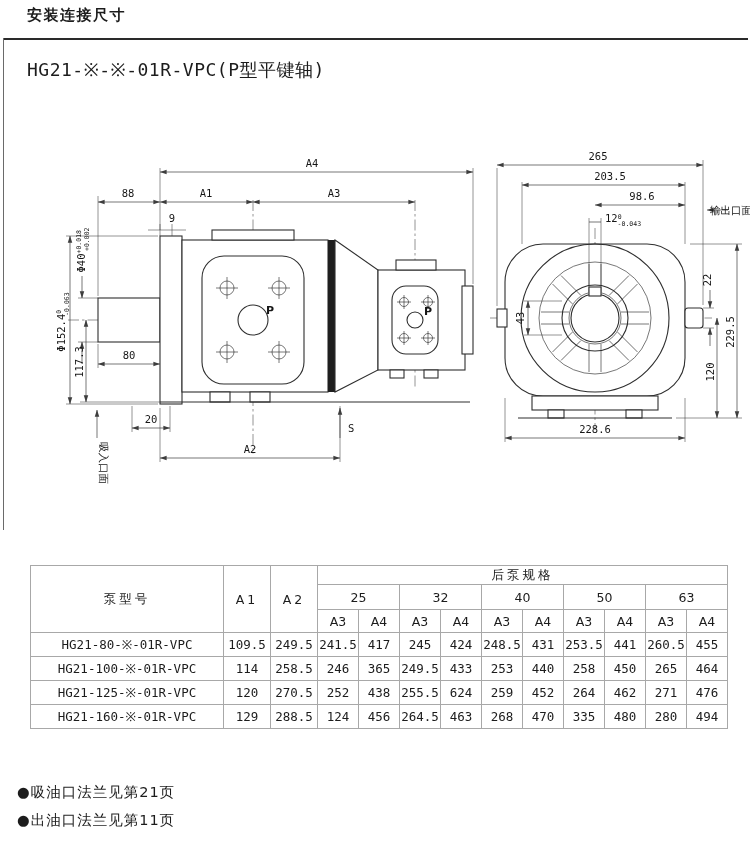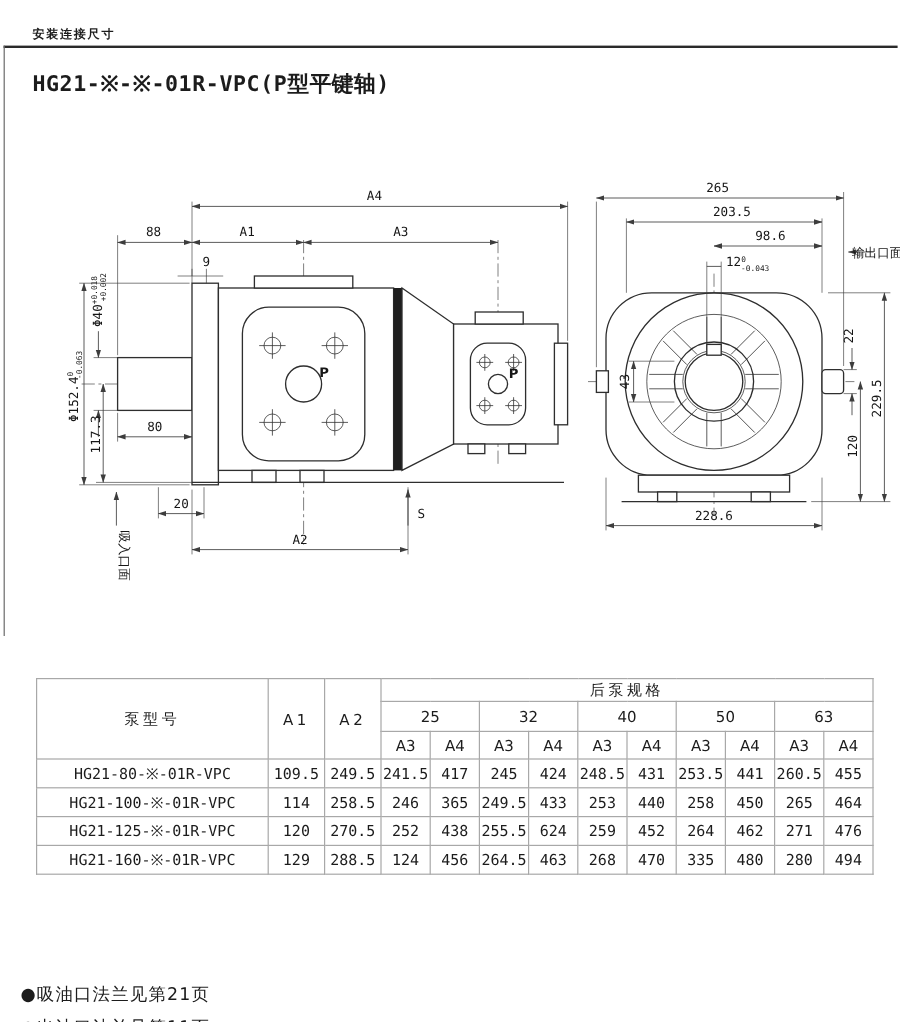--- a/index.html
+++ b/index.html
@@ -1,21 +1,21 @@
 <!DOCTYPE html>
 <html><head>
 <meta charset="utf-8">
 <style>
   html,body{margin:0;padding:0;}
   body{width:750px;height:852px;background:#ffffff;position:relative;
        font-family:"DejaVu Sans",sans-serif;color:#1c1c1c;overflow:hidden;}
-  .title{position:absolute;left:27px;top:22px;font-size:10px;font-weight:bold;letter-spacing:1.5px;}
+  .title{position:absolute;left:27px;top:6px;font-size:15px;font-weight:bold;letter-spacing:1.5px;}
   .rule{position:absolute;left:3px;top:38px;width:745px;height:2px;background:#2a2a2a;}
   .leftborder{position:absolute;left:3px;top:38px;width:1px;height:492px;background:#6a6a6a;}
-  .subtitle{position:absolute;left:27px;top:57px;font-size:18px;font-weight:700;
+  .subtitle{position:absolute;left:27px;top:57px;font-size:18px;font-weight:400;
             font-family:"DejaVu Sans Mono",monospace;letter-spacing:0.5px;}
   .drawing{position:absolute;left:0;top:140px;}
 
   
   .ol{fill:#ffffff;stroke:#2e2e2e;stroke-width:1.1;}
   .ol2{fill:none;stroke:#2e2e2e;stroke-width:1.1;}
   .tl{fill:none;stroke:#2e2e2e;stroke-width:0.65;}
   .dim{fill:none;stroke:#3d3d3d;stroke-width:0.7;}
   .ext{fill:none;stroke:#3d3d3d;stroke-width:0.55;}
   .cl{fill:none;stroke:#3d3d3d;stroke-width:0.55;stroke-dasharray:11 3 2.5 3;}
@@ -32,21 +32,21 @@
   .dim-table thead th{font-family:"DejaVu Sans",sans-serif;text-align:center;}
   .h-group{height:19px;letter-spacing:3px;}
   .h-size{height:25px;font-family:"DejaVu Sans Mono",monospace !important;}
   .h-sub{height:23px;font-family:"DejaVu Sans Mono",monospace !important;}
   .dim-table tbody td{height:23px;margin-left:29px;}
   .model-col{width:193px;}
   .acol{width:47px;}
   .vcol{width:41px;}
   .model-cell{letter-spacing:0;}
 
-  .note{position:absolute;left:17px;font-size:14.5px;letter-spacing:1px;margin-top:36px;}
+  .note{position:absolute;left:17px;font-size:14.5px;letter-spacing:1px;}
   .note1{top:783px;}
   .note2{top:811px;}
 </style>
 </head>
 <body>
 
 <div class="title">安装连接尺寸</div>
 <div class="rule"></div>
 <div class="leftborder"></div>
 <div class="subtitle">HG21-※-※-01R-VPC(P型平键轴)</div>

